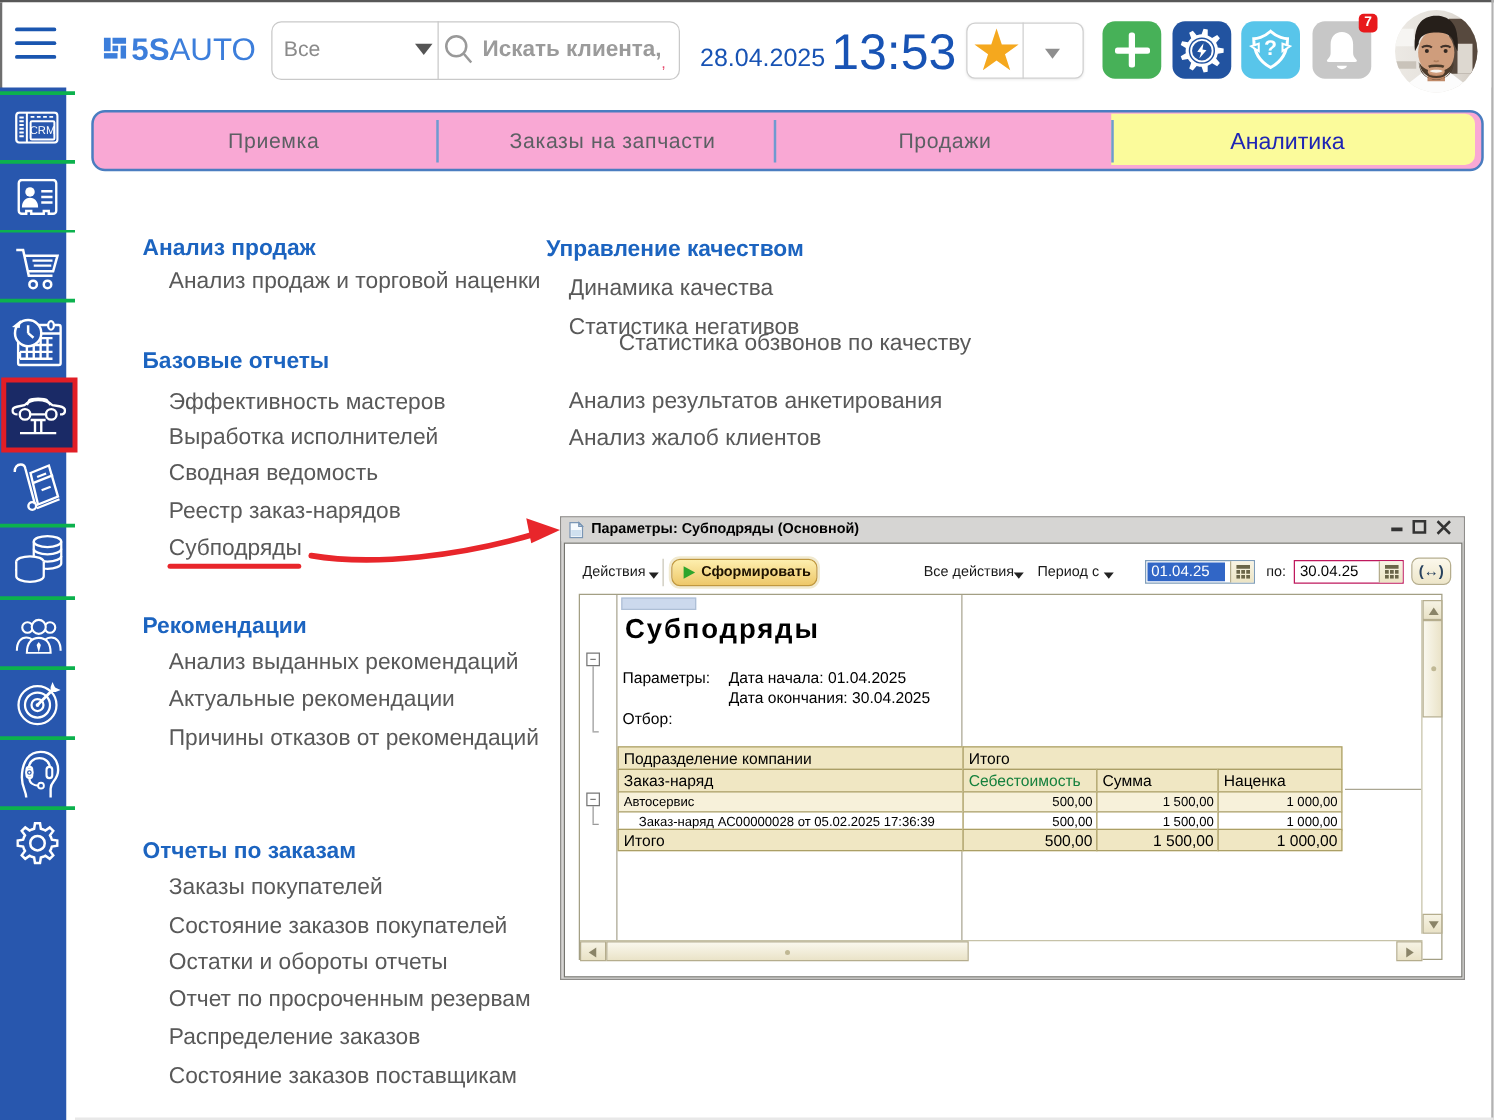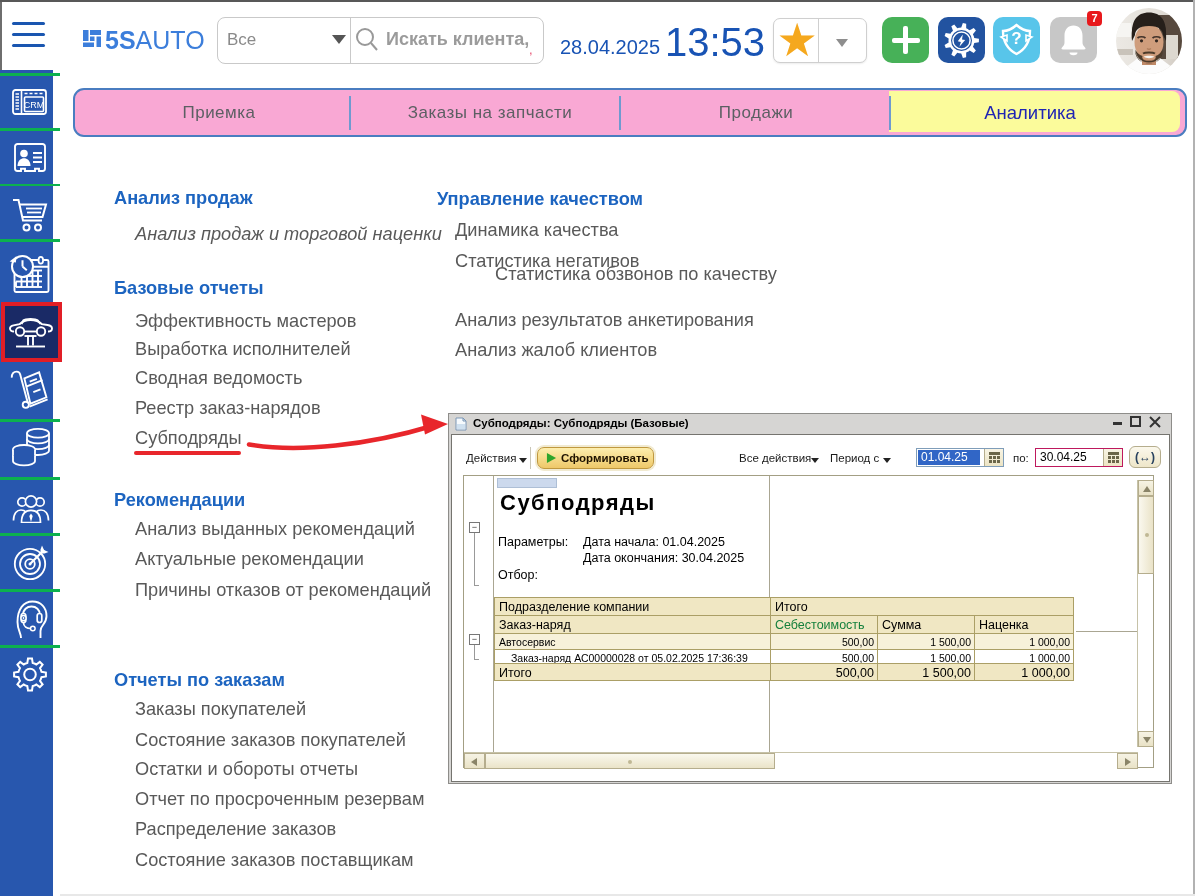--- a/index.html
+++ b/index.html
@@ -275,21 +275,21 @@
   <div class="abs" style="left:544px;top:6px;width:2px;height:34px;background:#6f9ad0;"></div>
   <div class="abs" style="left:814px;top:6px;width:2px;height:34px;background:#6f9ad0;"></div>
   <div class="abs" style="left:6px;top:13px;width:276px;text-align:center;font-size:17px;letter-spacing:0.5px;color:#5c5f63;">Приемка</div>
   <div class="abs" style="left:280px;top:13px;width:270px;text-align:center;font-size:17px;letter-spacing:0.5px;color:#5c5f63;">Заказы на запчасти</div>
   <div class="abs" style="left:546px;top:13px;width:270px;text-align:center;font-size:17px;letter-spacing:0.5px;color:#5c5f63;">Продажи</div>
   <div class="abs" style="left:806px;top:12px;width:298px;text-align:center;font-size:18.5px;color:#1f25b4;">Аналитика</div>
 </div>
 
 <div id="menu" style="position:absolute;left:0;top:0;width:1195px;height:896px;font-size:18.2px;color:#595959;pointer-events:none;">
   <div class="abs hdr" style="left:114px;top:188px;">Анализ продаж</div>
-  <div class="abs" style="left:135px;top:224px;font-style:italic;">Анализ продаж и торговой наценки</div>
+  <div class="abs" style="left:135px;top:214px;">Анализ продаж и торговой наценки</div>
   <div class="abs hdr" style="left:114px;top:278px;">Базовые отчеты</div>
   <div class="abs" style="left:135px;top:311px;">Эффективность мастеров</div>
   <div class="abs" style="left:135px;top:338.5px;">Выработка исполнителей</div>
   <div class="abs" style="left:135px;top:368px;">Сводная ведомость</div>
   <div class="abs" style="left:135px;top:398px;">Реестр заказ-нарядов</div>
   <div class="abs" style="left:135px;top:427.5px;">Субподряды</div>
   <div class="abs" style="left:134px;top:451px;width:107px;height:4px;background:#e8262b;border-radius:2px;"></div>
   <div class="abs hdr" style="left:114px;top:490px;">Рекомендации</div>
   <div class="abs" style="left:135px;top:519px;">Анализ выданных рекомендаций</div>
   <div class="abs" style="left:135px;top:549px;">Актуальные рекомендации</div>
@@ -316,21 +316,21 @@
 </div>
 
 <div id="popup" class="abs" style="left:448px;top:413px;width:724px;height:371px;background:#d6d5d3;border:1px solid #8e8d8a;">
 
   <div class="abs" style="left:0;top:0;width:722px;height:19px;background:#d6d5d3;"></div>
   <svg class="abs" style="left:6px;top:3px;" width="12" height="14" viewBox="0 0 12 14">
     <path d="M1 1 L8 1 L11 4 L11 13 L1 13 Z" fill="#f6fafd" stroke="#7a96b5" stroke-width="1"></path>
     <path d="M8 1 L8 4 L11 4 Z" fill="#d9e6f2" stroke="#7a96b5" stroke-width="1"></path>
     <rect x="2" y="7" width="8" height="5" fill="#cfe0ef"></rect>
   </svg>
-  <div class="abs" style="left:24px;top:3px;font-size:11.5px;font-weight:bold;color:#000;">Субподряды: Субподряды (Базовые)</div>
+  <div class="abs" style="left:24px;top:3px;font-size:11.5px;font-weight:bold;color:#000;">Параметры: Субподряды (Основной)</div>
   <div class="abs" style="left:664px;top:8px;width:9px;height:3px;background:#333;"></div>
   <div class="abs" style="left:681px;top:2px;width:11px;height:11px;border:2px solid #333;"></div>
   <svg class="abs" style="left:700px;top:2px;" width="12" height="12" viewBox="0 0 12 12">
     <path d="M1 1 L11 11 M11 1 L1 11" stroke="#333" stroke-width="2"></path>
   </svg>
 
   <div class="abs" style="left:2px;top:20px;width:719px;height:348px;background:#fff;border:1px solid #75746f;">
 
     <div class="abs" style="left:14px;top:17px;font-size:11.5px;color:#1a1a1a;">Действия</div>
     <div class="abs" style="left:67px;top:23px;width:0;height:0;border-left:4px solid transparent;border-right:4px solid transparent;border-top:5px solid #222;"></div>

